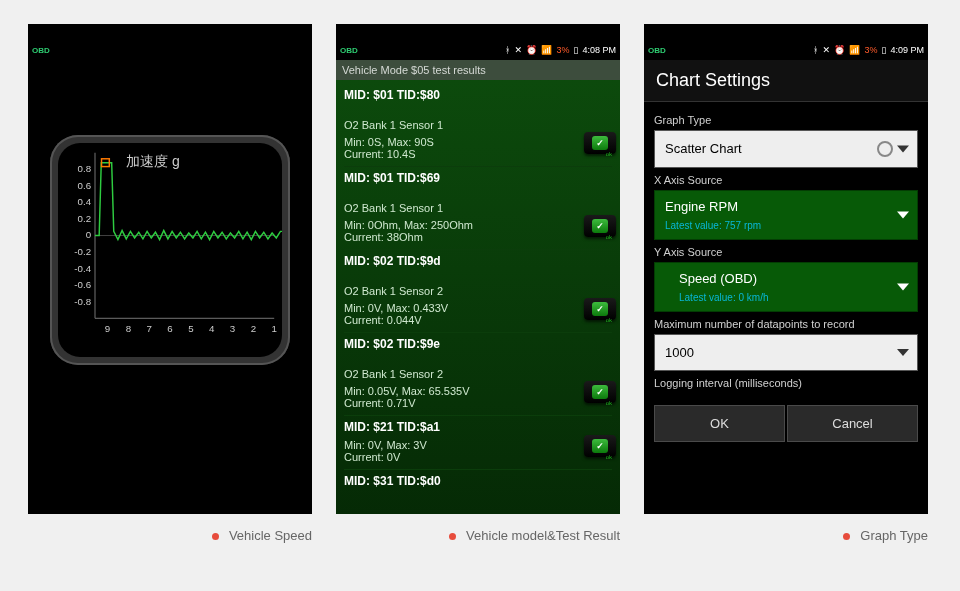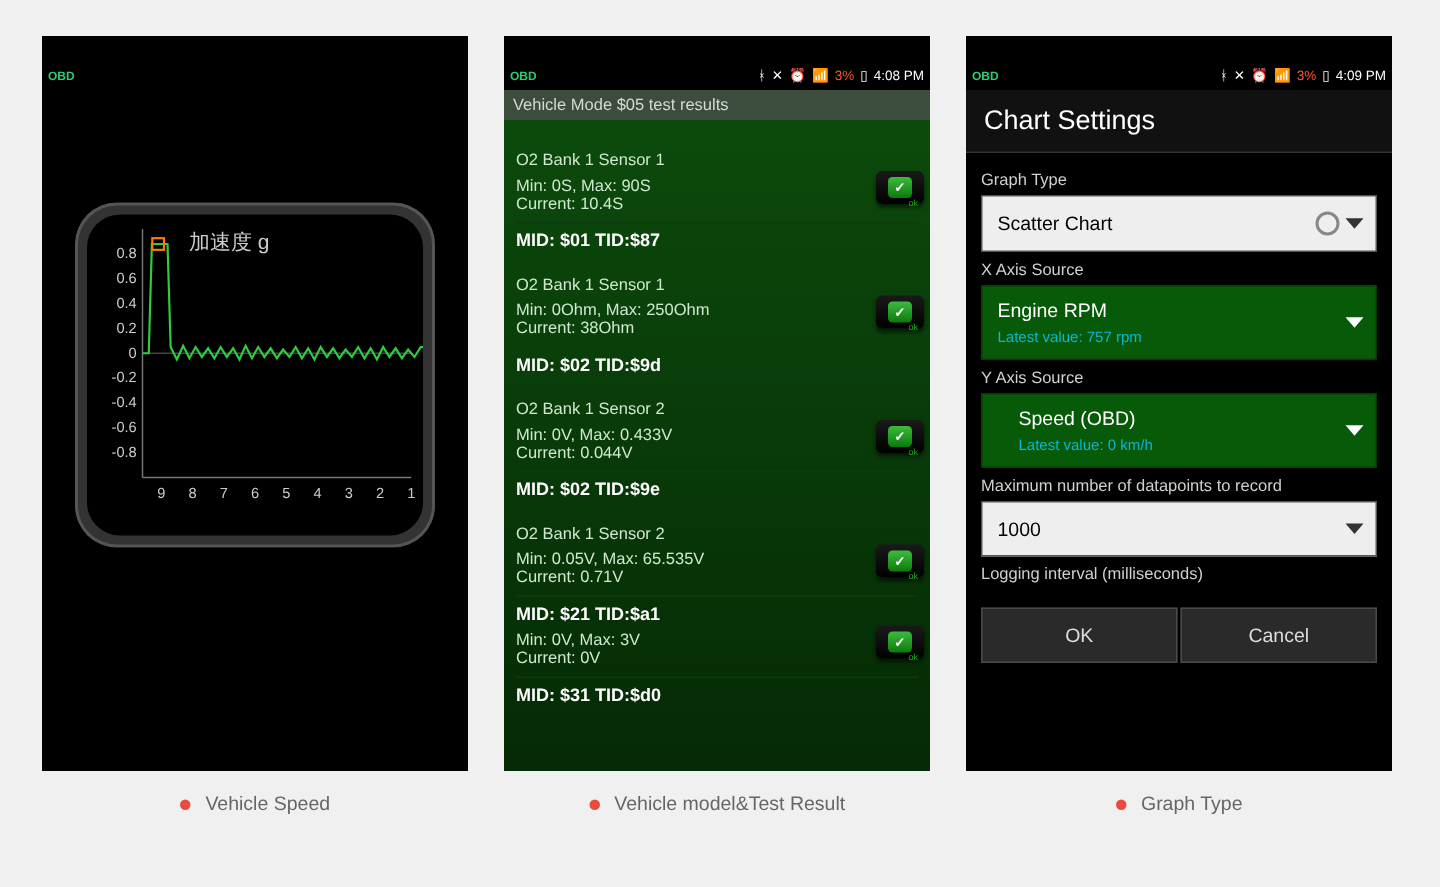--- a/index.html
+++ b/index.html
@@ -16,21 +16,21 @@
   }
   
   .statusbar {
     height: 20px; width: 100%; background: #000; color: #fff;
     display: flex; align-items: center; font-size: 9px;
     padding: 0 4px; gap: 4px; margin-top: 16px;
   }
   .statusbar .sp { flex: 1; }
   
   .captions { display: flex; gap: 24px; padding: 14px 28px; }
-  .caption { width: 284px; text-align: center; color: #666; font-size: 13px; }
+  .caption { width: 284px; text-align: right; color: #666; font-size: 13px; }
   .caption .dot { display:inline-block; width:7px; height:7px; border-radius:50%; background:#e74c3c; margin-right:10px; vertical-align:middle; }
 
   
   .gauge-wrap { position:absolute; top:75px; left:22px; width:240px; height:230px;
     border-radius:28px; background:#333; padding:8px;
     box-shadow: 0 0 0 2px #555 inset, 0 4px 10px rgba(0,0,0,.6);
   }
   .gauge { width:100%; height:100%; border-radius:22px; background:#000; position:relative; overflow:hidden; }
   .gauge-title { position:absolute; top:10px; left:68px; color:#ccc; font-size:14px; }
   .gauge svg { position:absolute; inset:0; }
@@ -131,32 +131,33 @@
       <span>✕</span>
       <span>⏰</span>
       <span>📶</span>
       <span style="color:#ff5a2a;">3%</span>
       <span>▯</span>
       <span>4:08 PM</span>
     </div>
     <div class="titlebar">Vehicle Mode $05 test results</div>
     <div class="body" id="panelB-body">
         <div class="res-item">
+          <div class="mid">MID: $01 TID:$80</div>
           <div class="sub">O2 Bank 1 Sensor 1</div>
           <div class="stat">
          <div>Min: 0S, Max: 90S</div>
          <div>Current: 10.4S</div>
          <div class="okbtn">
          <div class="chk">✓</div>
          <div class="lbl">ok</div>
             </div>
        </div>
         </div>
         <div class="res-item">
-          <div class="mid">MID: $01 TID:$87</div>
+          <div class="mid">MID: $01 TID:$69</div>
           <div class="sub">O2 Bank 1 Sensor 1</div>
           <div class="stat">
          <div>Min: 0Ohm, Max: 250Ohm</div>
          <div>Current: 38Ohm</div>
          <div class="okbtn">
          <div class="chk">✓</div>
          <div class="lbl">ok</div>
             </div>
        </div>
         </div>

